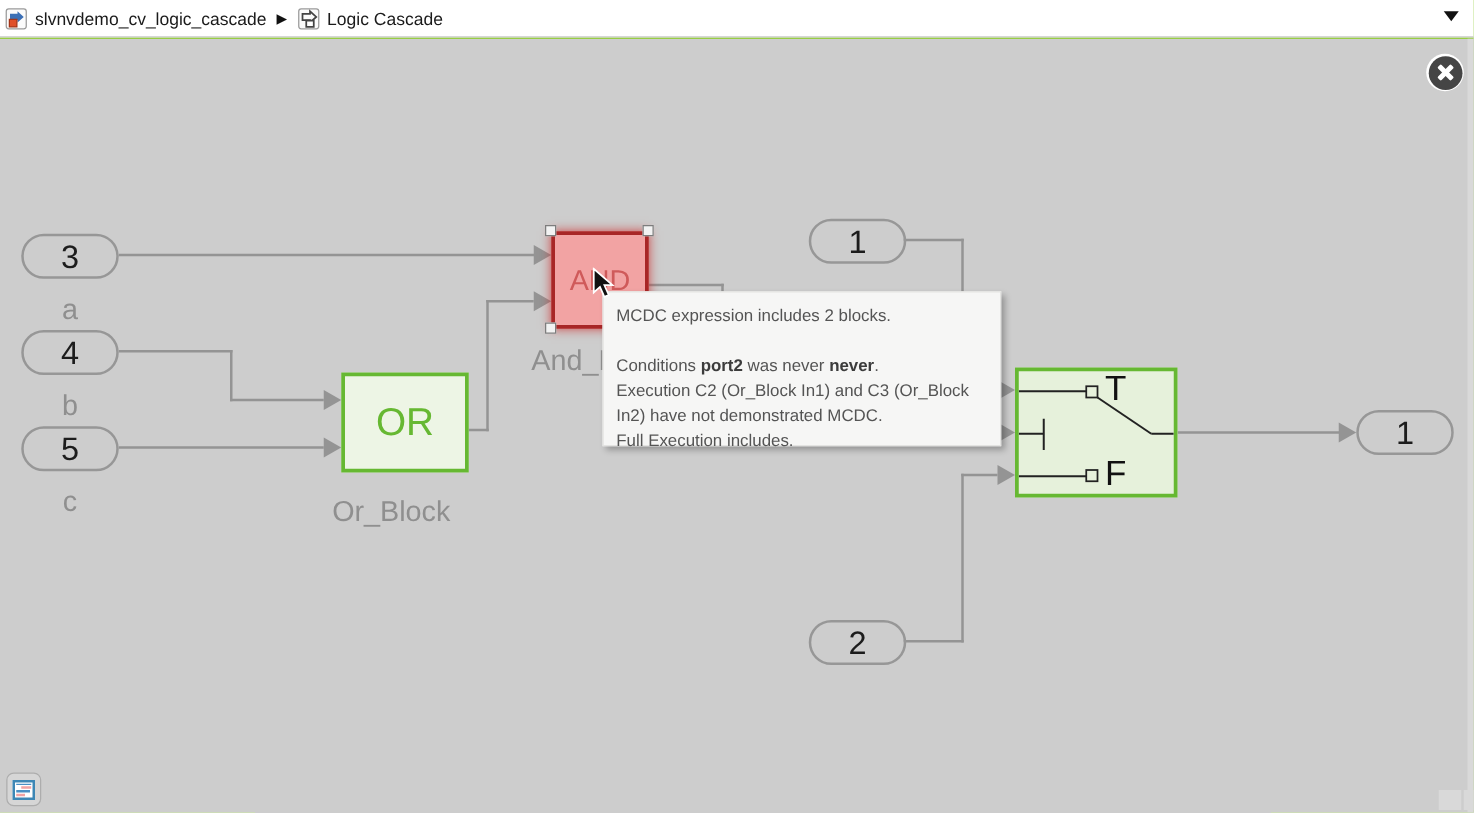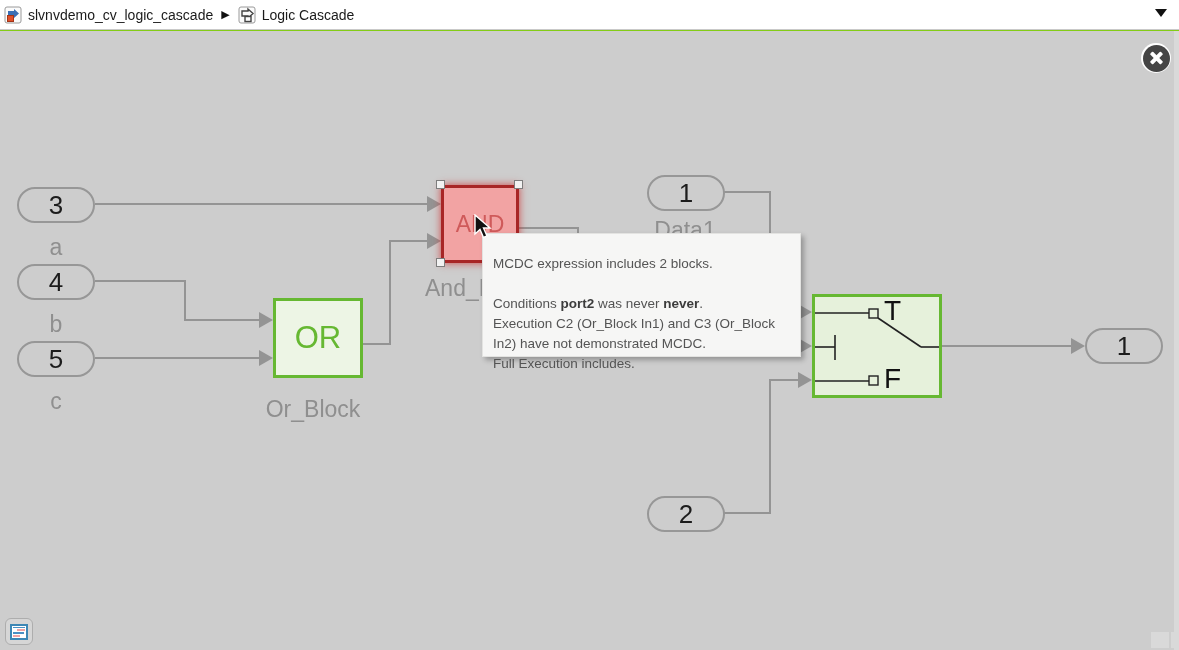--- a/index.html
+++ b/index.html
@@ -20,36 +20,36 @@
   #canvas { position:absolute; left:0; top:31px; width:1179px; height:619px; background:#cdcdcd; }
 
   .wire { position:absolute; background:#949494; z-index:1; }
   .arrow { position:absolute; width:0; height:0; border-top:8px solid transparent; border-bottom:8px solid transparent;
            border-left:14px solid #949494; z-index:1; }
 
   .oval { position:absolute; width:78px; height:36px; border:2px solid #979797; border-radius:18px;
           display:flex; align-items:center; justify-content:center; font-size:26px; color:#1c1c1c; z-index:2; background:transparent; }
   .blk-label { position:absolute; width:160px; text-align:center; font-size:23px; color:#8f8f8f; z-index:2; }
 
-  #or-block { position:absolute; left:273px; top:267px; width:90px; height:80px; background:#edf5e5;
+  #or-block { position:absolute; left:273px; top:267px; width:102px; height:80px; background:#edf5e5;
               border:3px solid #66b832; display:flex; align-items:center; justify-content:center;
               font-size:31px; color:#66b832; z-index:2; }
   #and-block { position:absolute; left:441px; top:154px; width:78px; height:78px; background:#f2a3a3;
                border:3px solid #a82626; box-shadow:0 0 8px rgba(205,40,40,.8); display:flex; align-items:center;
                justify-content:center; font-size:23px; color:#cf5a5a; z-index:2; }
   .handle { position:absolute; width:9px; height:9px; background:#f2f2f2; border:1px solid #7d7d7d; z-index:3; }
 
   #switch-block { position:absolute; left:812px; top:263px; width:130px; height:104px; background:#e6f1db;
                   border:3px solid #66b832; z-index:2; }
   .tf-label { position:absolute; font-size:28px; color:#111; z-index:3; }
 
   
   #tooltip { position:absolute; left:482px; top:202px; width:319px; height:124px; background:#f6f6f5;
              border:1px solid #e3e3e1; box-shadow:3px 3px 5px rgba(0,0,0,.28); z-index:5;
-             padding:20px 10px; font-size:13.5px; line-height:20px; color:#545454; }
+             padding:9px 10px; font-size:13.5px; line-height:20px; color:#545454; }
   #tooltip .spacer { height:20px; }
   #tooltip b { color:#3c3c3c; }
 
   
   #close-btn { position:absolute; left:1141px; top:43px; width:30px; height:30px; border-radius:50%;
                background:#ffffff; z-index:6; cursor:pointer; display:flex; align-items:center; justify-content:center; }
   #close-btn .inner { position:relative; width:27px; height:27px; border-radius:50%; background:#454545; }
   #close-btn .bar { position:absolute; left:6px; top:11.5px; width:15px; height:4px; background:#fff; border-radius:1px; }
   #close-btn .bar.b1 { transform:rotate(45deg); }
   #close-btn .bar.b2 { transform:rotate(-45deg); }
@@ -159,21 +159,20 @@
     </div>
     <div class="handle" style="left:436px;top:149px;"></div>
     <div class="handle" style="left:514px;top:149px;"></div>
     <div class="handle" style="left:436px;top:227px;"></div>
     <div class="handle" style="left:514px;top:227px;"></div>
     <div class="blk-label" style="left:400px;top:244px;">And_Block</div>
 
     <div class="oval" style="left:647px;top:144px;">
       <span>1</span>
     </div>
-    <div class="blk-label" style="left:605px;top:186px;">Data1</div>
 
     <div class="oval" style="left:647px;top:465px;">
       <span>2</span>
     </div>
 
     <div id="switch-block">
       <svg width="124" height="98" viewBox="0 0 124 98">
         <line x1="0" y1="16" x2="54" y2="16" stroke="#222" stroke-width="1.6"></line>
         <rect x="54" y="12" width="9" height="9" fill="#e6f1db" stroke="#222" stroke-width="1.4"></rect>
         <line x1="63" y1="21" x2="106" y2="50" stroke="#222" stroke-width="1.6"></line>

